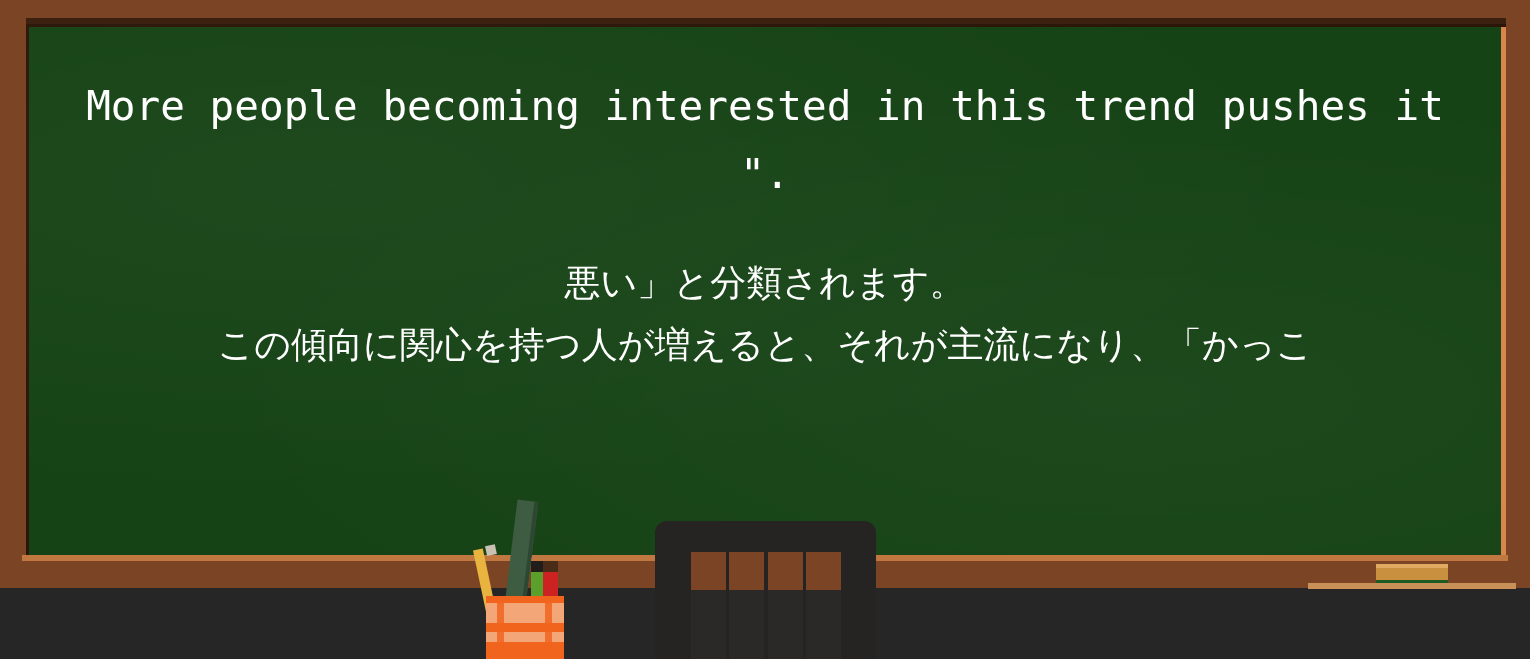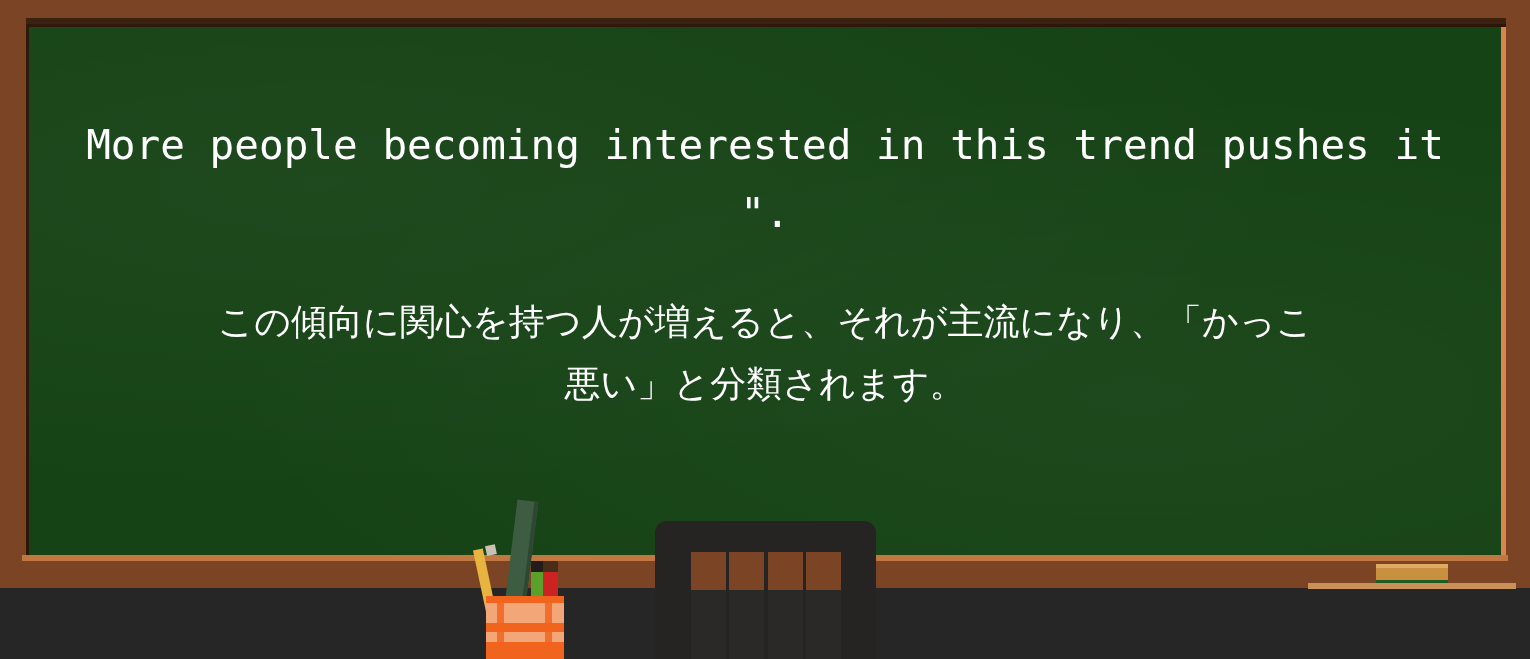--- a/index.html
+++ b/index.html
@@ -94,21 +94,21 @@
     height: 7px;
     background: #3d2110;
   }
 
   
   #board-text {
     position: absolute;
     left: 0;
     top: 0;
     width: 1530px;
-    padding-top: 111px;
+    padding-top: 72px;
     text-align: center;
     color: #ffffff;
     font-family: "DejaVu Sans Mono", monospace;
     box-sizing: border-box;
     z-index: 4;
   }
   .line-en {
     font-size: 41px;
     line-height: 68px;
     letter-spacing: 0px;
@@ -300,22 +300,22 @@
 
   <div id="chalk-ledge"></div>
   <div id="rail-highlight"></div>
 
   <div id="floor"></div>
 
   <div id="board-text">
     <div class="line-en">More people becoming interested in this trend pushes it</div>
     <div class="line-en">".</div>
     <div id="spacer"></div>
+    <div class="line-ja">悪い」と分類されます。</div>
     <div class="line-ja">この傾向に関心を持つ人が増えると、それが主流になり、「かっこ</div>
-    <div class="line-ja">悪い」と分類されます。</div>
   </div>
 
   <div id="chair">
     <div id="chair-back"></div>
     <div class="chair-gap g1"></div>
     <div class="chair-gap g2"></div>
     <div class="chair-gap g3"></div>
     <div class="chair-gap g4"></div>
     <div class="chair-gap-lower g1"></div>
     <div class="chair-gap-lower g2"></div>

